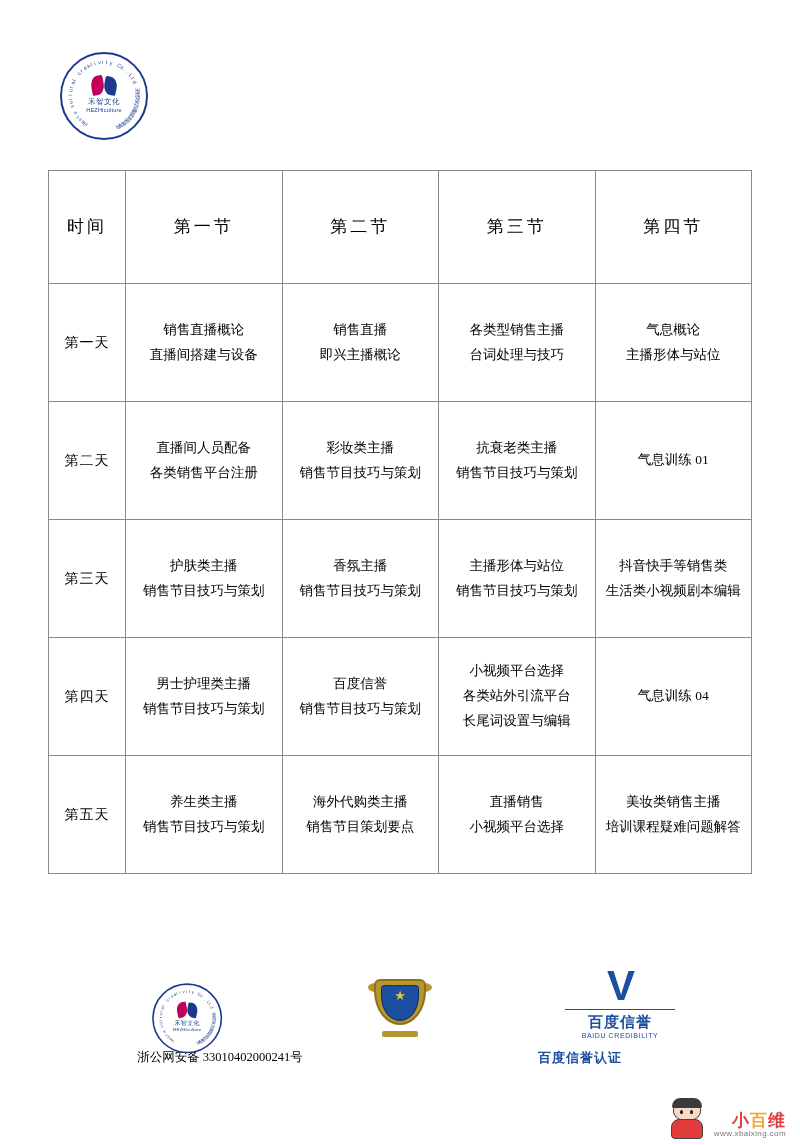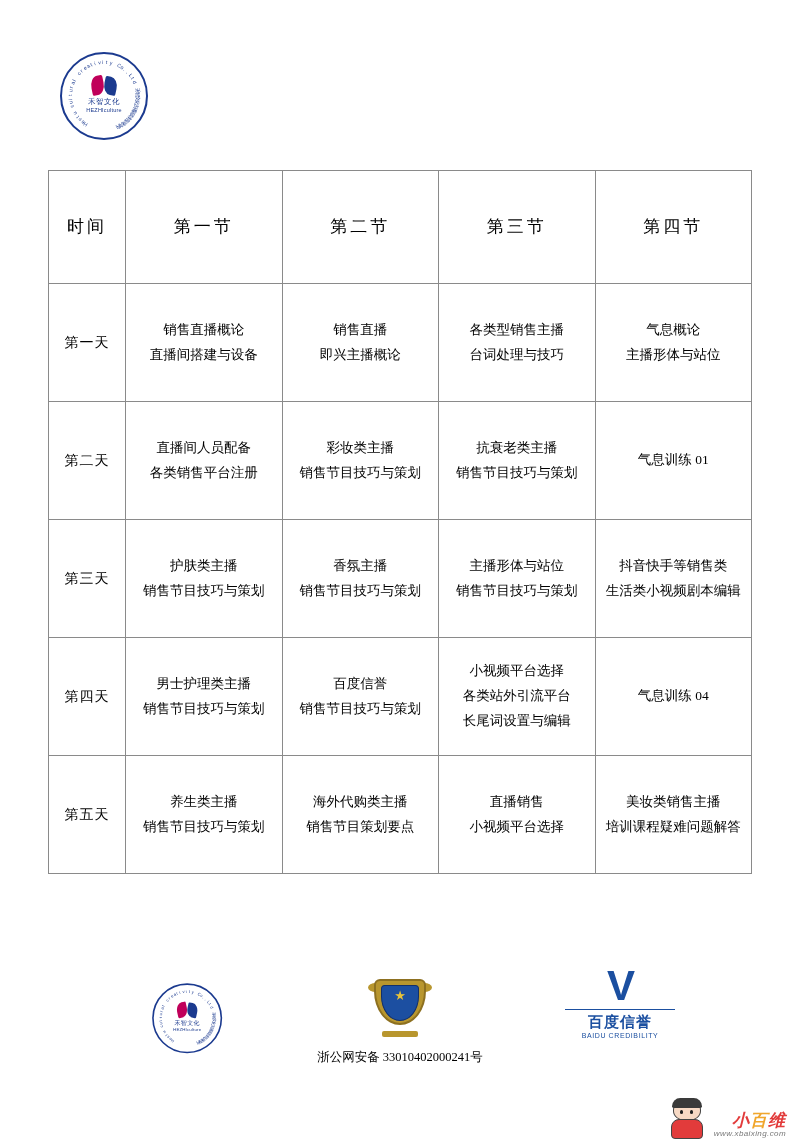--- a/index.html
+++ b/index.html
@@ -306,21 +306,20 @@
   }
 
   
   .watermark {
     position: absolute;
     right: 14px;
     bottom: 6px;
     display: flex;
     align-items: flex-end;
     gap: 9px;
-    font-style: italic;
   }
   .wm-mascot {
     width: 36px;
     height: 40px;
     position: relative;
   }
   .wm-mascot .head {
     position: absolute;
     left: 4px; top: 0;
     width: 28px; height: 22px;
@@ -633,20 +632,21 @@
           <div class="v-line"></div>
           <div class="v-sub">百度信誉</div>
           <div class="v-en">BAIDU CREDIBILITY</div>
         </div>
       </div>
 
     </div>
 
     <div class="footer-texts">
       <div>浙公网安备 33010402000241号</div>
+      <div class="ft-baidu">百度信誉认证</div>
     </div>
   </div>
 
   <div class="watermark">
     <div class="wm-mascot">
       <div class="head"></div>
       <div class="hair"></div>
       <div class="eye-l"></div>
       <div class="eye-r"></div>
       <div class="body"></div>

